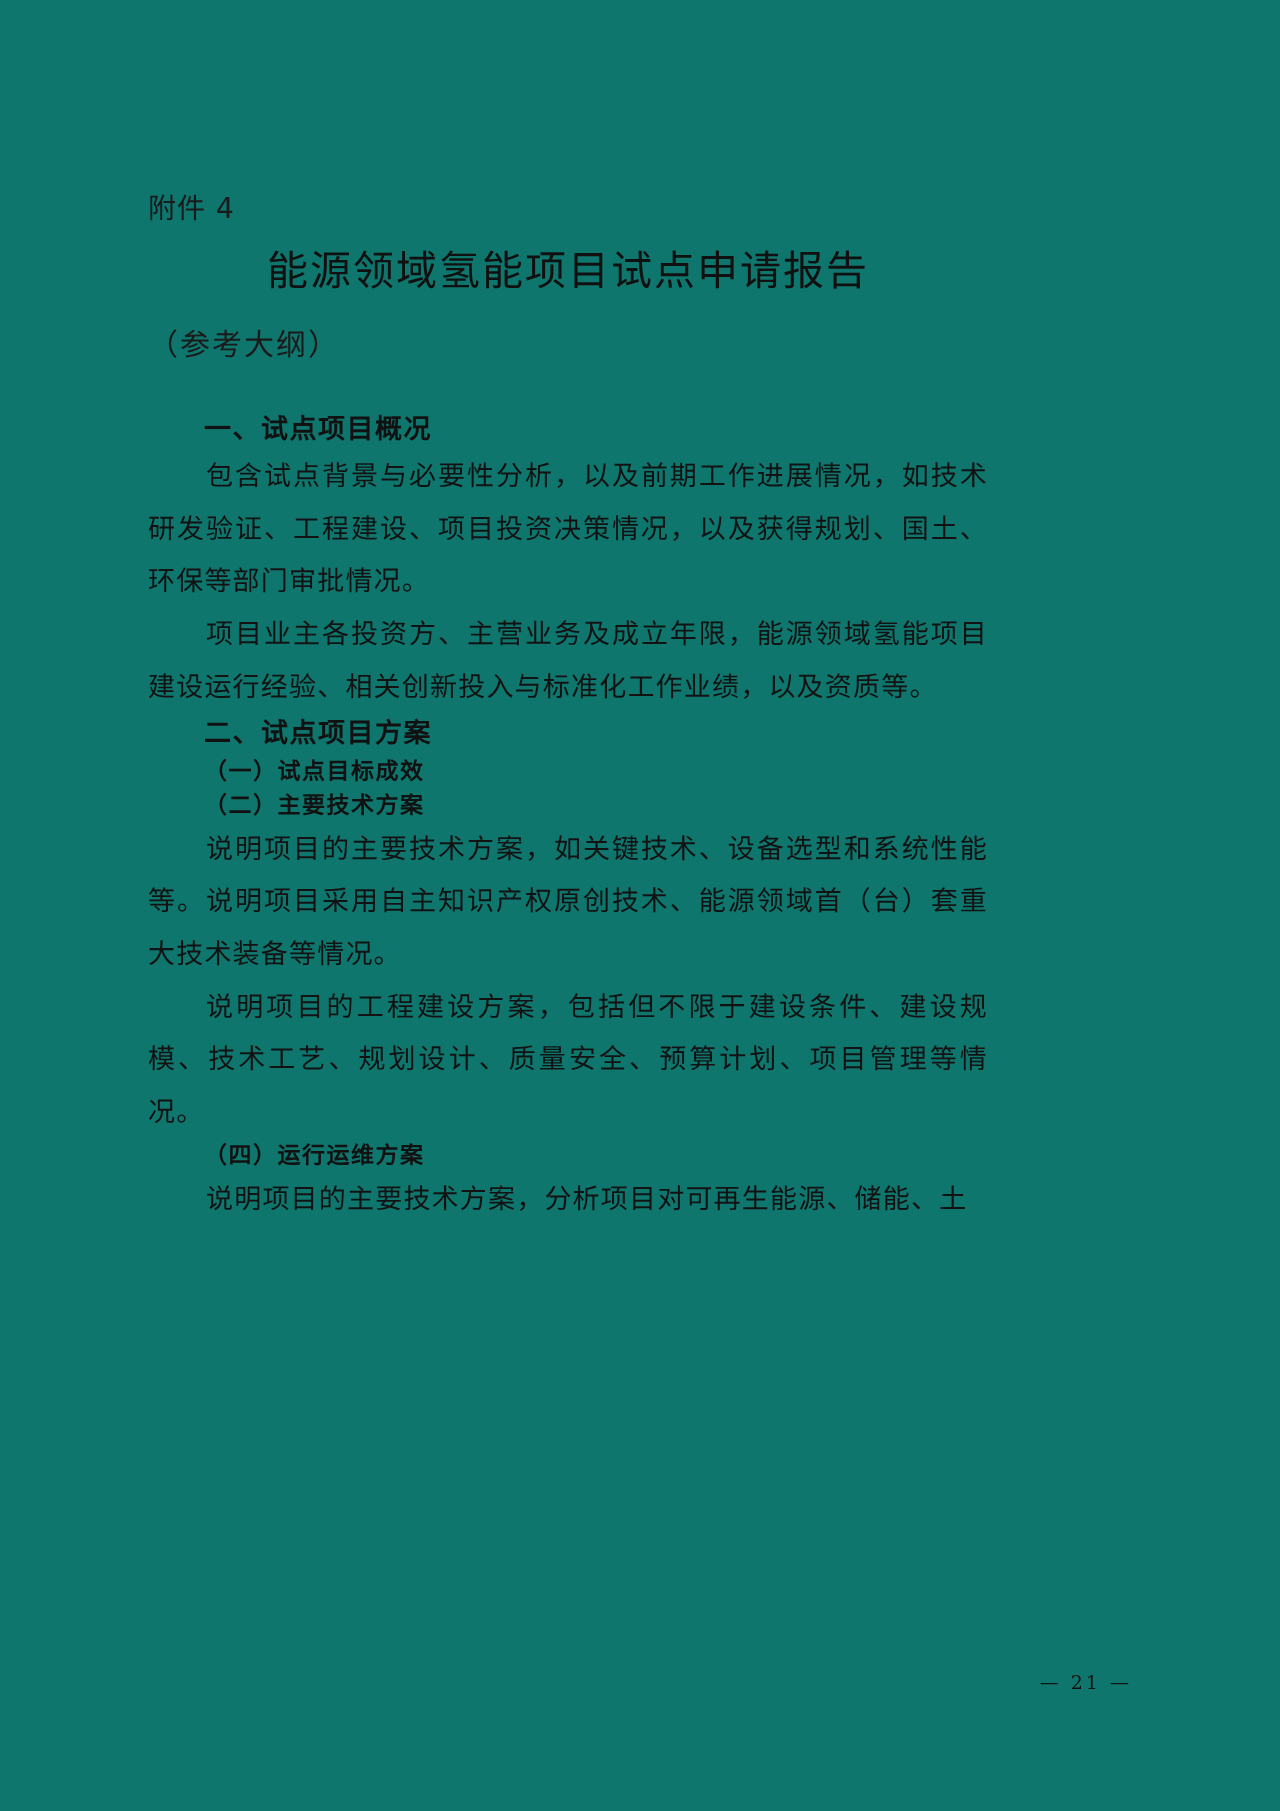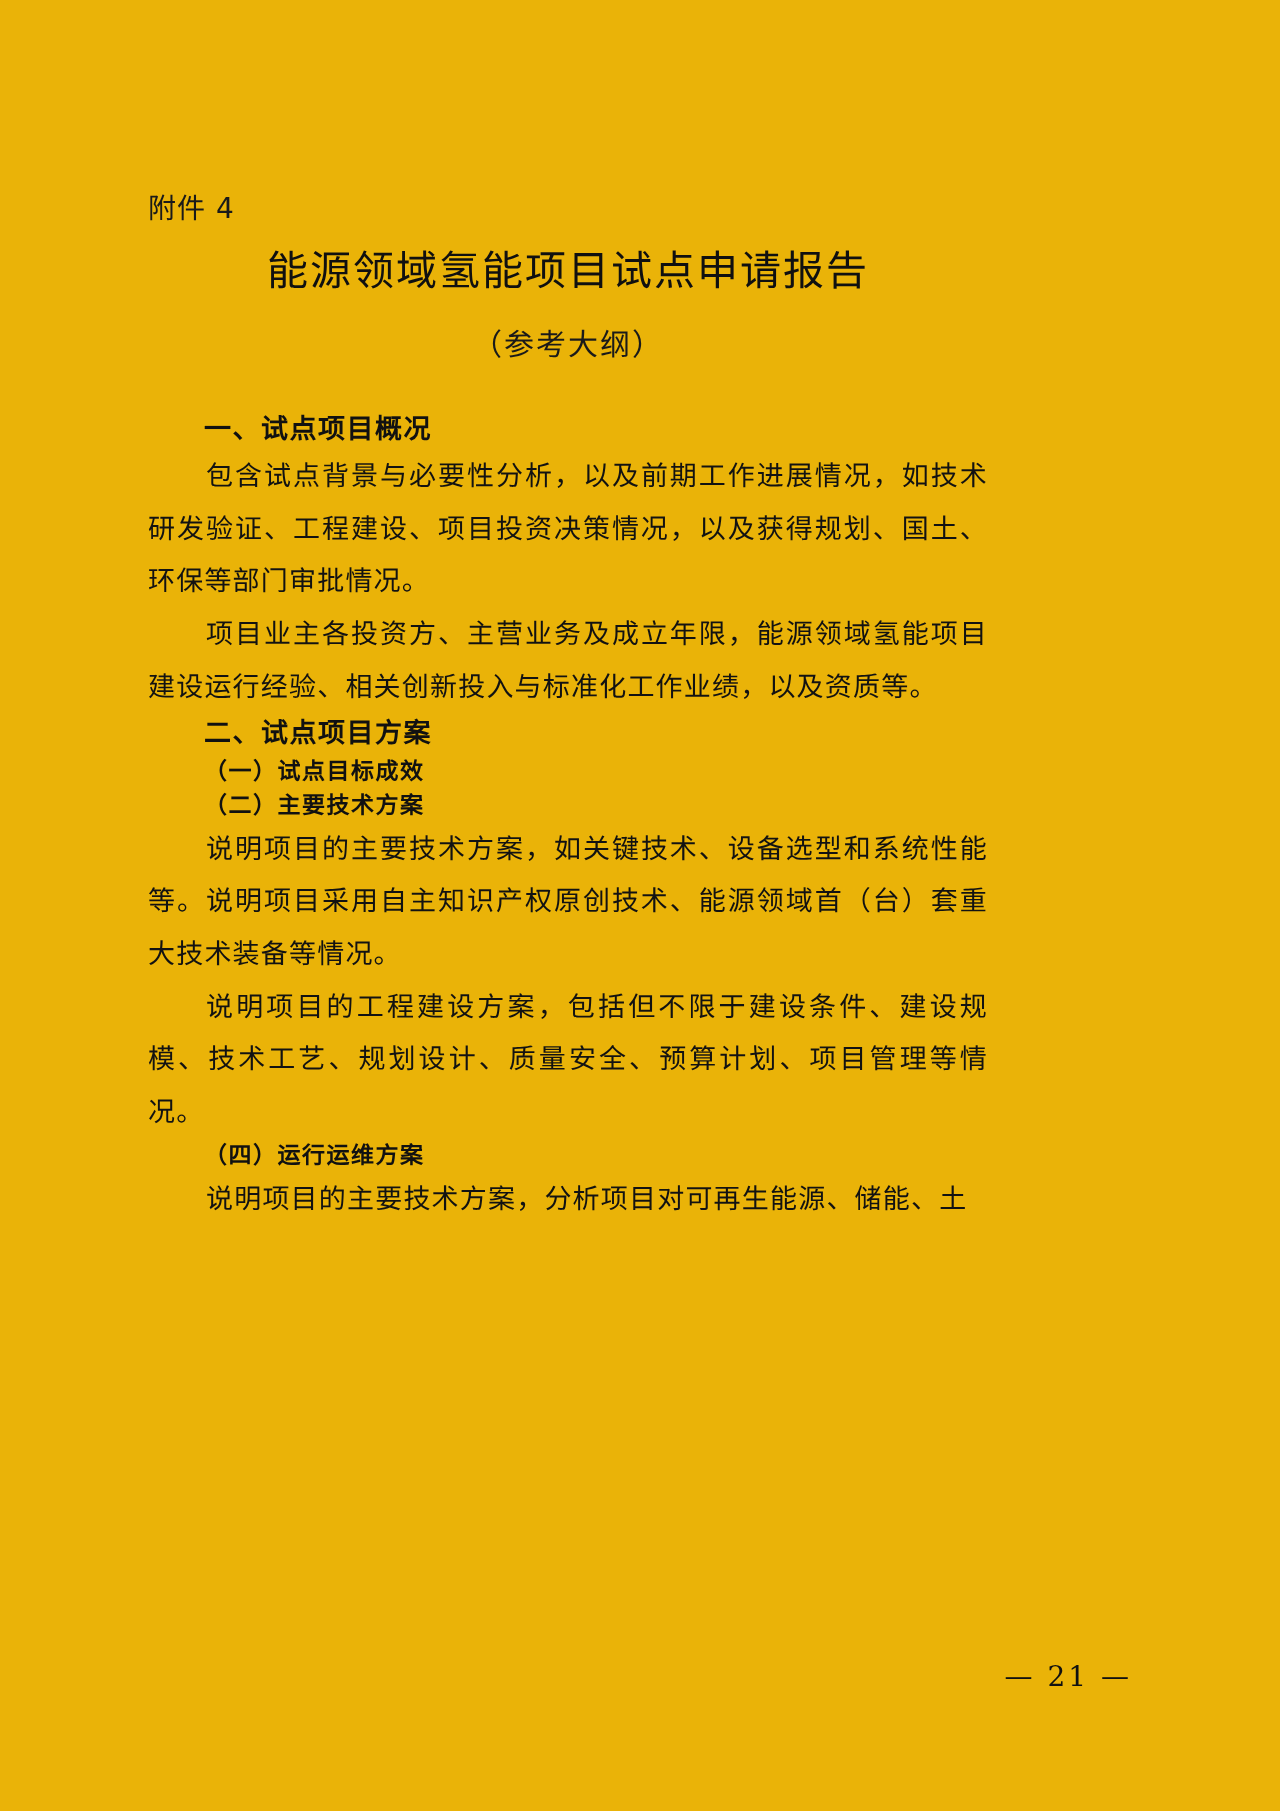--- a/index.html
+++ b/index.html
@@ -5,21 +5,21 @@
   html, body {
     margin: 0;
     padding: 0;
     background: #ffffff;
   }
   .page {
     position: relative;
     width: 1280px;
     height: 1811px;
     margin: 0 auto;
-    background: #eab308;
+    background: #0f766e;
     box-sizing: border-box;
     overflow: hidden;
     font-family: "DejaVu Serif", "Liberation Serif", serif;
     color: #111111;
   }
   .content {
     position: absolute;
     left: 148px;
     top: 192px;
     width: 840px;
@@ -36,21 +36,21 @@
     text-align: center;
     font-family: "DejaVu Serif", "Liberation Serif", serif;
     font-weight: normal;
     font-size: 41px;
     letter-spacing: 2px;
     color: #101010;
     margin: 6px 0 0 0;
     line-height: 1.35;
   }
   .doc-subtitle {
-    text-align: center;
+    text-align: left;
     font-family: "DejaVu Serif", "Liberation Serif", serif;
     font-size: 30px;
     letter-spacing: 2px;
     color: #1a1a1a;
     margin: 26px 0 0 0;
     line-height: 1.35;
   }
   .section-heading {
     font-family: "DejaVu Sans", "Liberation Sans", sans-serif;
     font-weight: bold;
@@ -82,21 +82,21 @@
     line-height: 1.95;
     text-align: justify;
     text-justify: inter-ideograph;
   }
   .block-gap-lg { height: 44px; }
   .page-number {
     position: absolute;
     right: 148px;
     bottom: 118px;
     font-family: "DejaVu Serif", "Liberation Serif", serif;
-    font-size: 28px;
+    font-size: 19px;
     letter-spacing: 3px;
     color: #111111;
   }
 </style>
 </head>
 <body>
 
 <div class="page">
 
   <div class="content">

